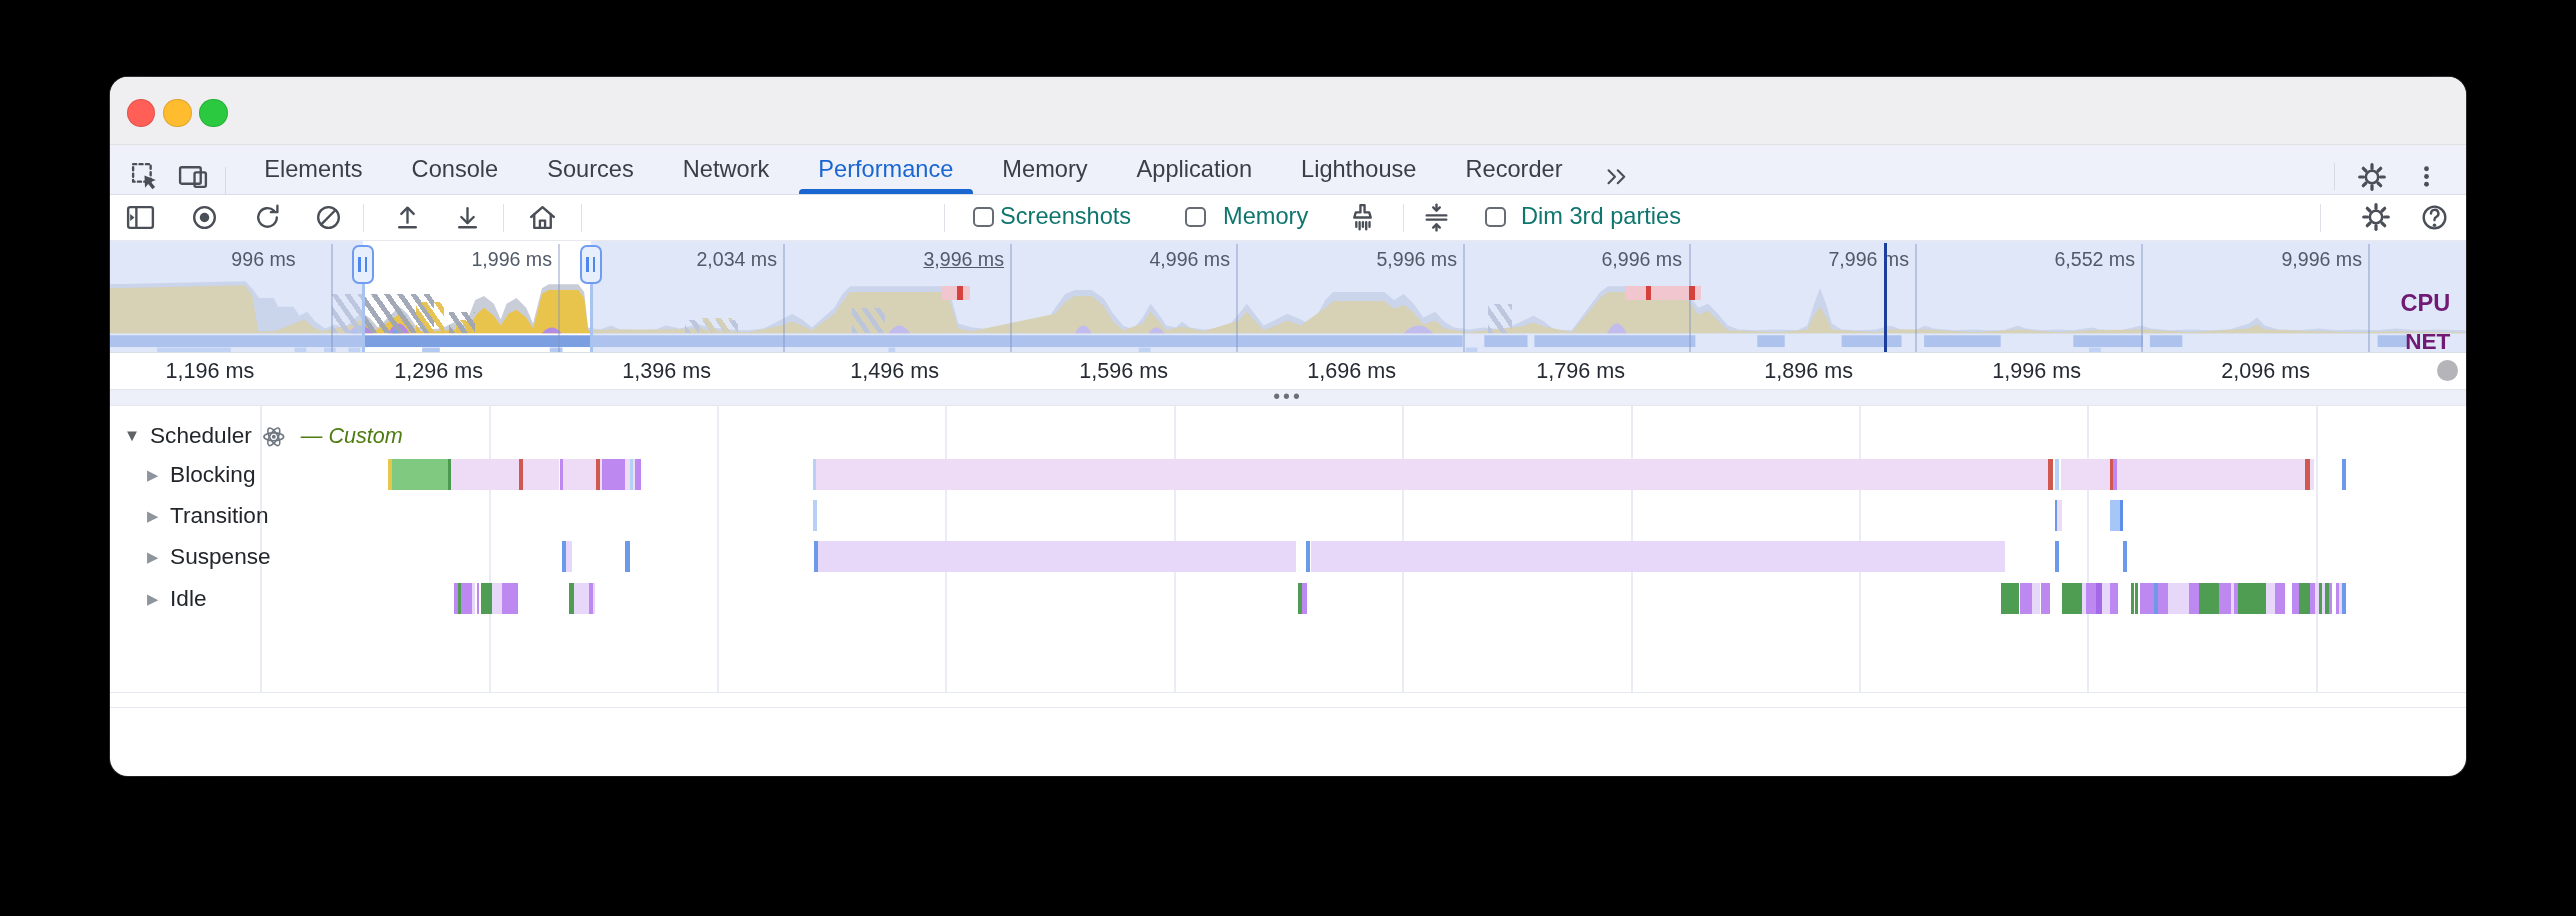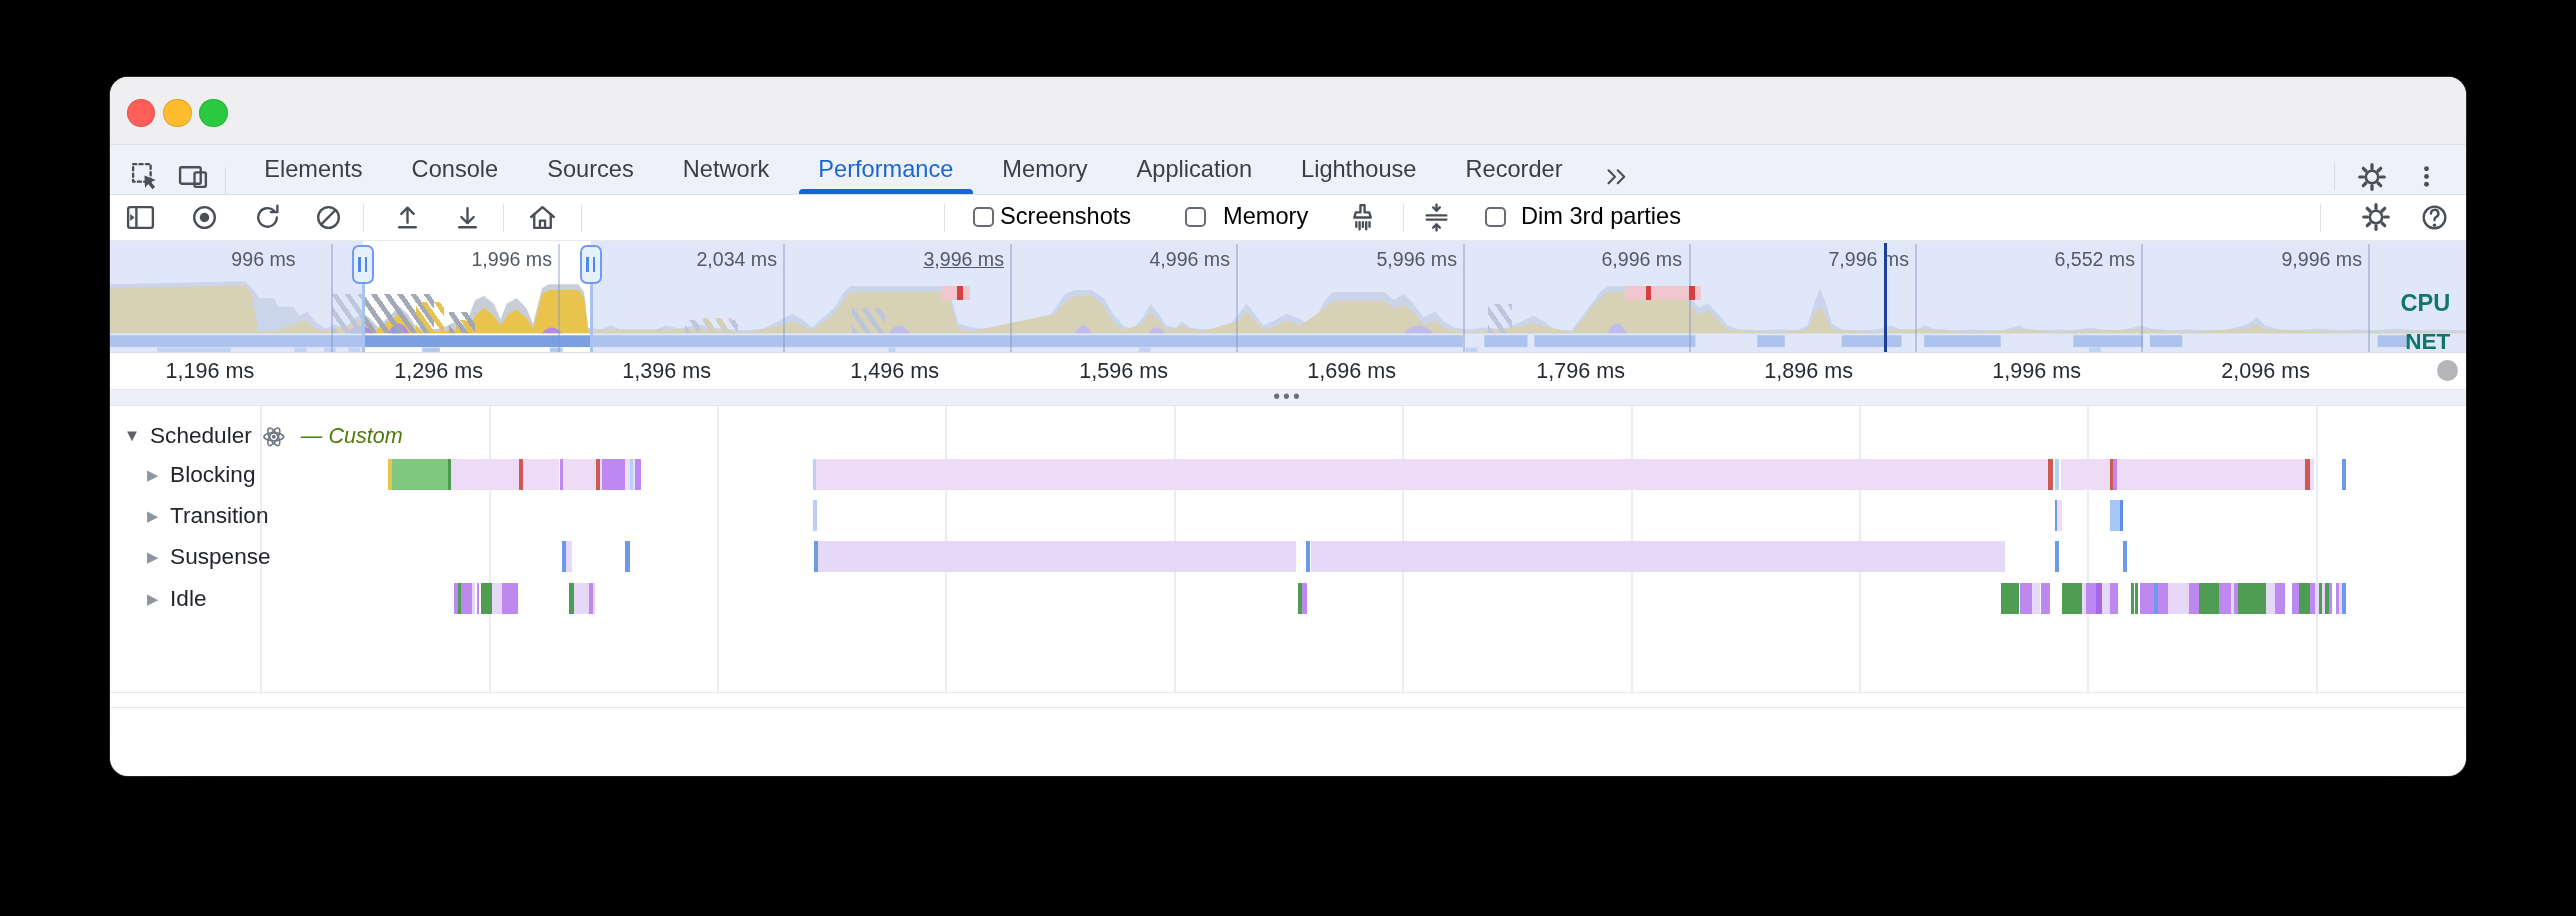--- a/index.html
+++ b/index.html
@@ -15,35 +15,35 @@
   .vsep{width:1px;height:27.5px;background:#d6dae3;flex:0 0 auto;}
   #tabs{display:flex;height:100%;align-items:stretch;}
   .tab{padding:0 24.5px;font-size:23.6px;color:#3a3f47;display:flex;align-items:center;position:relative;white-space:nowrap;}
   .tab.selected{color:#1a66d1;}
   .tab.selected::after{content:"";position:absolute;left:4.9px;right:4.9px;bottom:0;height:4.9px;border-radius:3.9px 3.9px 0 0;background:#1a66d1;}
   .tabbar-right{margin-left:auto;display:flex;align-items:center;gap:19.6px;padding-right:21.6px;}
   .toolbar{position:absolute;left:0;top:119px;width:100%;height:44px;background:#fff;border-bottom:1px solid #e7e9ef;}
   .toolbar .abs{position:absolute;top:3.9px;}
   .toolbar .tsep{position:absolute;top:7.9px;width:1px;height:28.5px;background:#dde0e8;}
   .cb{position:absolute;top:10.8px;width:20.6px;height:20.6px;border:2.5px solid #676c74;border-radius:4.9px;background:#fff;box-sizing:border-box;}
-  .cblabel{position:absolute;top:6.9px;font-size:23.6px;color:#000000;white-space:nowrap;}
+  .cblabel{position:absolute;top:6.9px;font-size:23.6px;color:#0f766e;white-space:nowrap;}
   .overview{position:absolute;left:0;top:164px;width:2356px;height:111px;background:#fff;border-bottom:1px solid #d8deea;overflow:hidden;}
   .ov-label{position:absolute;top:6.9px;width:147px;text-align:right;font-size:19.6px;color:#515a67;white-space:nowrap;}
   .ov-grid{position:absolute;top:2.9px;bottom:0;width:2px;background:rgba(125,145,190,.42);}
   .ov-dim{position:absolute;top:0;bottom:0;background:rgba(203,217,245,.62);}
   .ov-hatch{position:absolute;bottom:18.7px;}
   .hatch-gray{background:repeating-linear-gradient(55deg,rgba(158,165,180,.95) 0 4.9px,rgba(255,255,255,0) 4.9px 10.8px);}
   .hatch-yellow{background:repeating-linear-gradient(55deg,rgba(229,192,77,.95) 0 4.9px,rgba(255,255,255,0) 4.9px 10.8px);}
   .ov-marker{position:absolute;top:45px;height:13.7px;background:#f2c6cf;}
   .ov-marker i{position:absolute;top:0;bottom:0;background:#d5413d;}
   .handle{position:absolute;top:3.9px;width:21.6px;height:39px;border:2.5px solid #6f9cf0;border-radius:6.9px;background:#e7effd;box-sizing:border-box;z-index:7;display:flex;align-items:center;justify-content:center;gap:3.9px;}
   .handle i{width:2.5px;height:15.7px;background:#4d86ec;}
   .handle-line{position:absolute;top:41px;bottom:0;width:2.9px;background:#a9c3f1;z-index:6;}
   .playhead{position:absolute;top:2px;bottom:0;width:2.9px;background:#1d3f9c;z-index:8;}
-  .ov-corner{position:absolute;right:15.7px;font-weight:bold;color:#0f766e;z-index:9;}
+  .ov-corner{position:absolute;right:15.7px;font-weight:bold;color:#701a75;z-index:9;}
   .ruler{position:absolute;left:0;top:276px;width:2356px;height:36px;background:#fff;}
   .ruler-label{position:absolute;top:0;height:36px;line-height:36px;width:157px;text-align:right;font-size:21.6px;color:#262b33;white-space:nowrap;}
   .scrollthumb{position:absolute;right:7.9px;top:6.9px;width:21.6px;height:21.6px;border-radius:50%;background:#b4b4b9;}
   .dotsstrip{position:absolute;left:0;top:312px;width:100%;height:14.7px;background:#edf0f8;border-top:1px solid #e3e6ee;border-bottom:1px solid #e3e6ee;
     display:flex;align-items:center;justify-content:center;}
   .dotsstrip span{font-size:19.6px;letter-spacing:2.9px;color:#6a7078;line-height:9.8px;}
   .track{position:absolute;left:0;top:329px;width:2356px;height:286px;background:#fff;border-bottom:1px solid #e6e9f0;overflow:hidden;}
   .grid{position:absolute;top:0;bottom:0;width:2px;background:#e9ecf4;}
   .track-header{position:absolute;left:13.7px;top:16.7px;height:27.5px;display:flex;align-items:center;gap:9.8px;z-index:3;}
   .tri-open{font-size:16.7px;color:#5f6368;}

